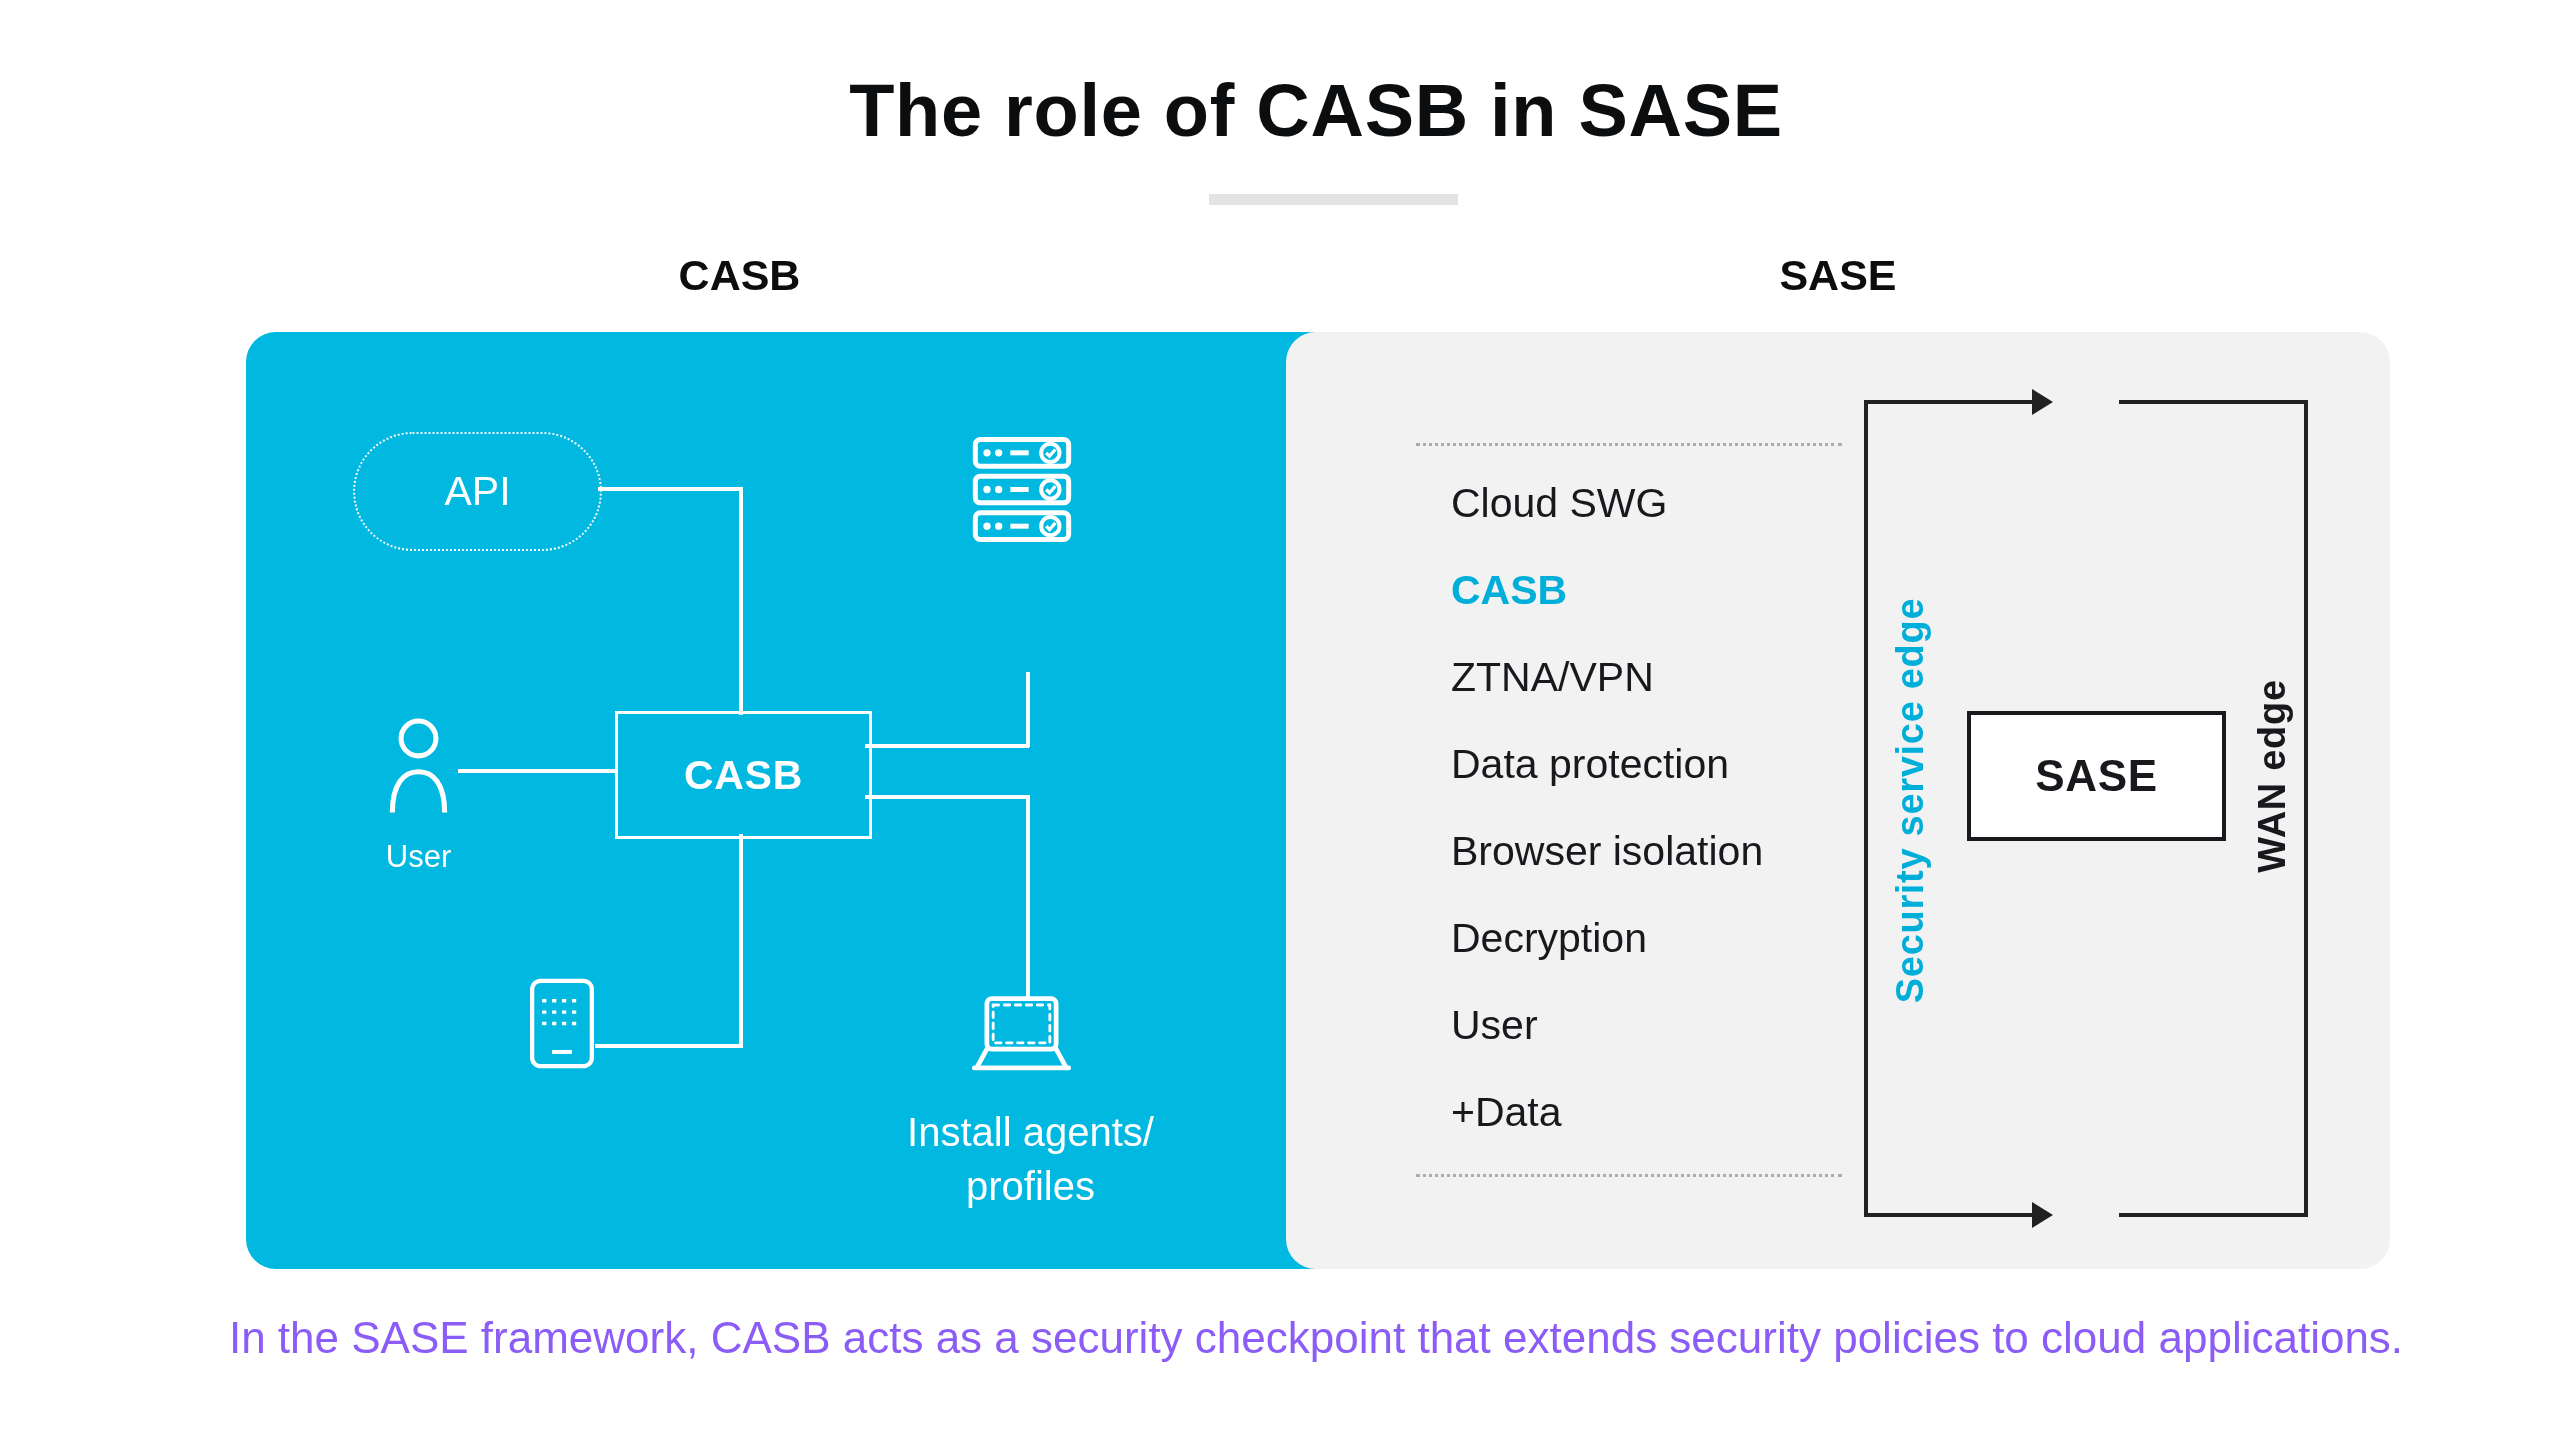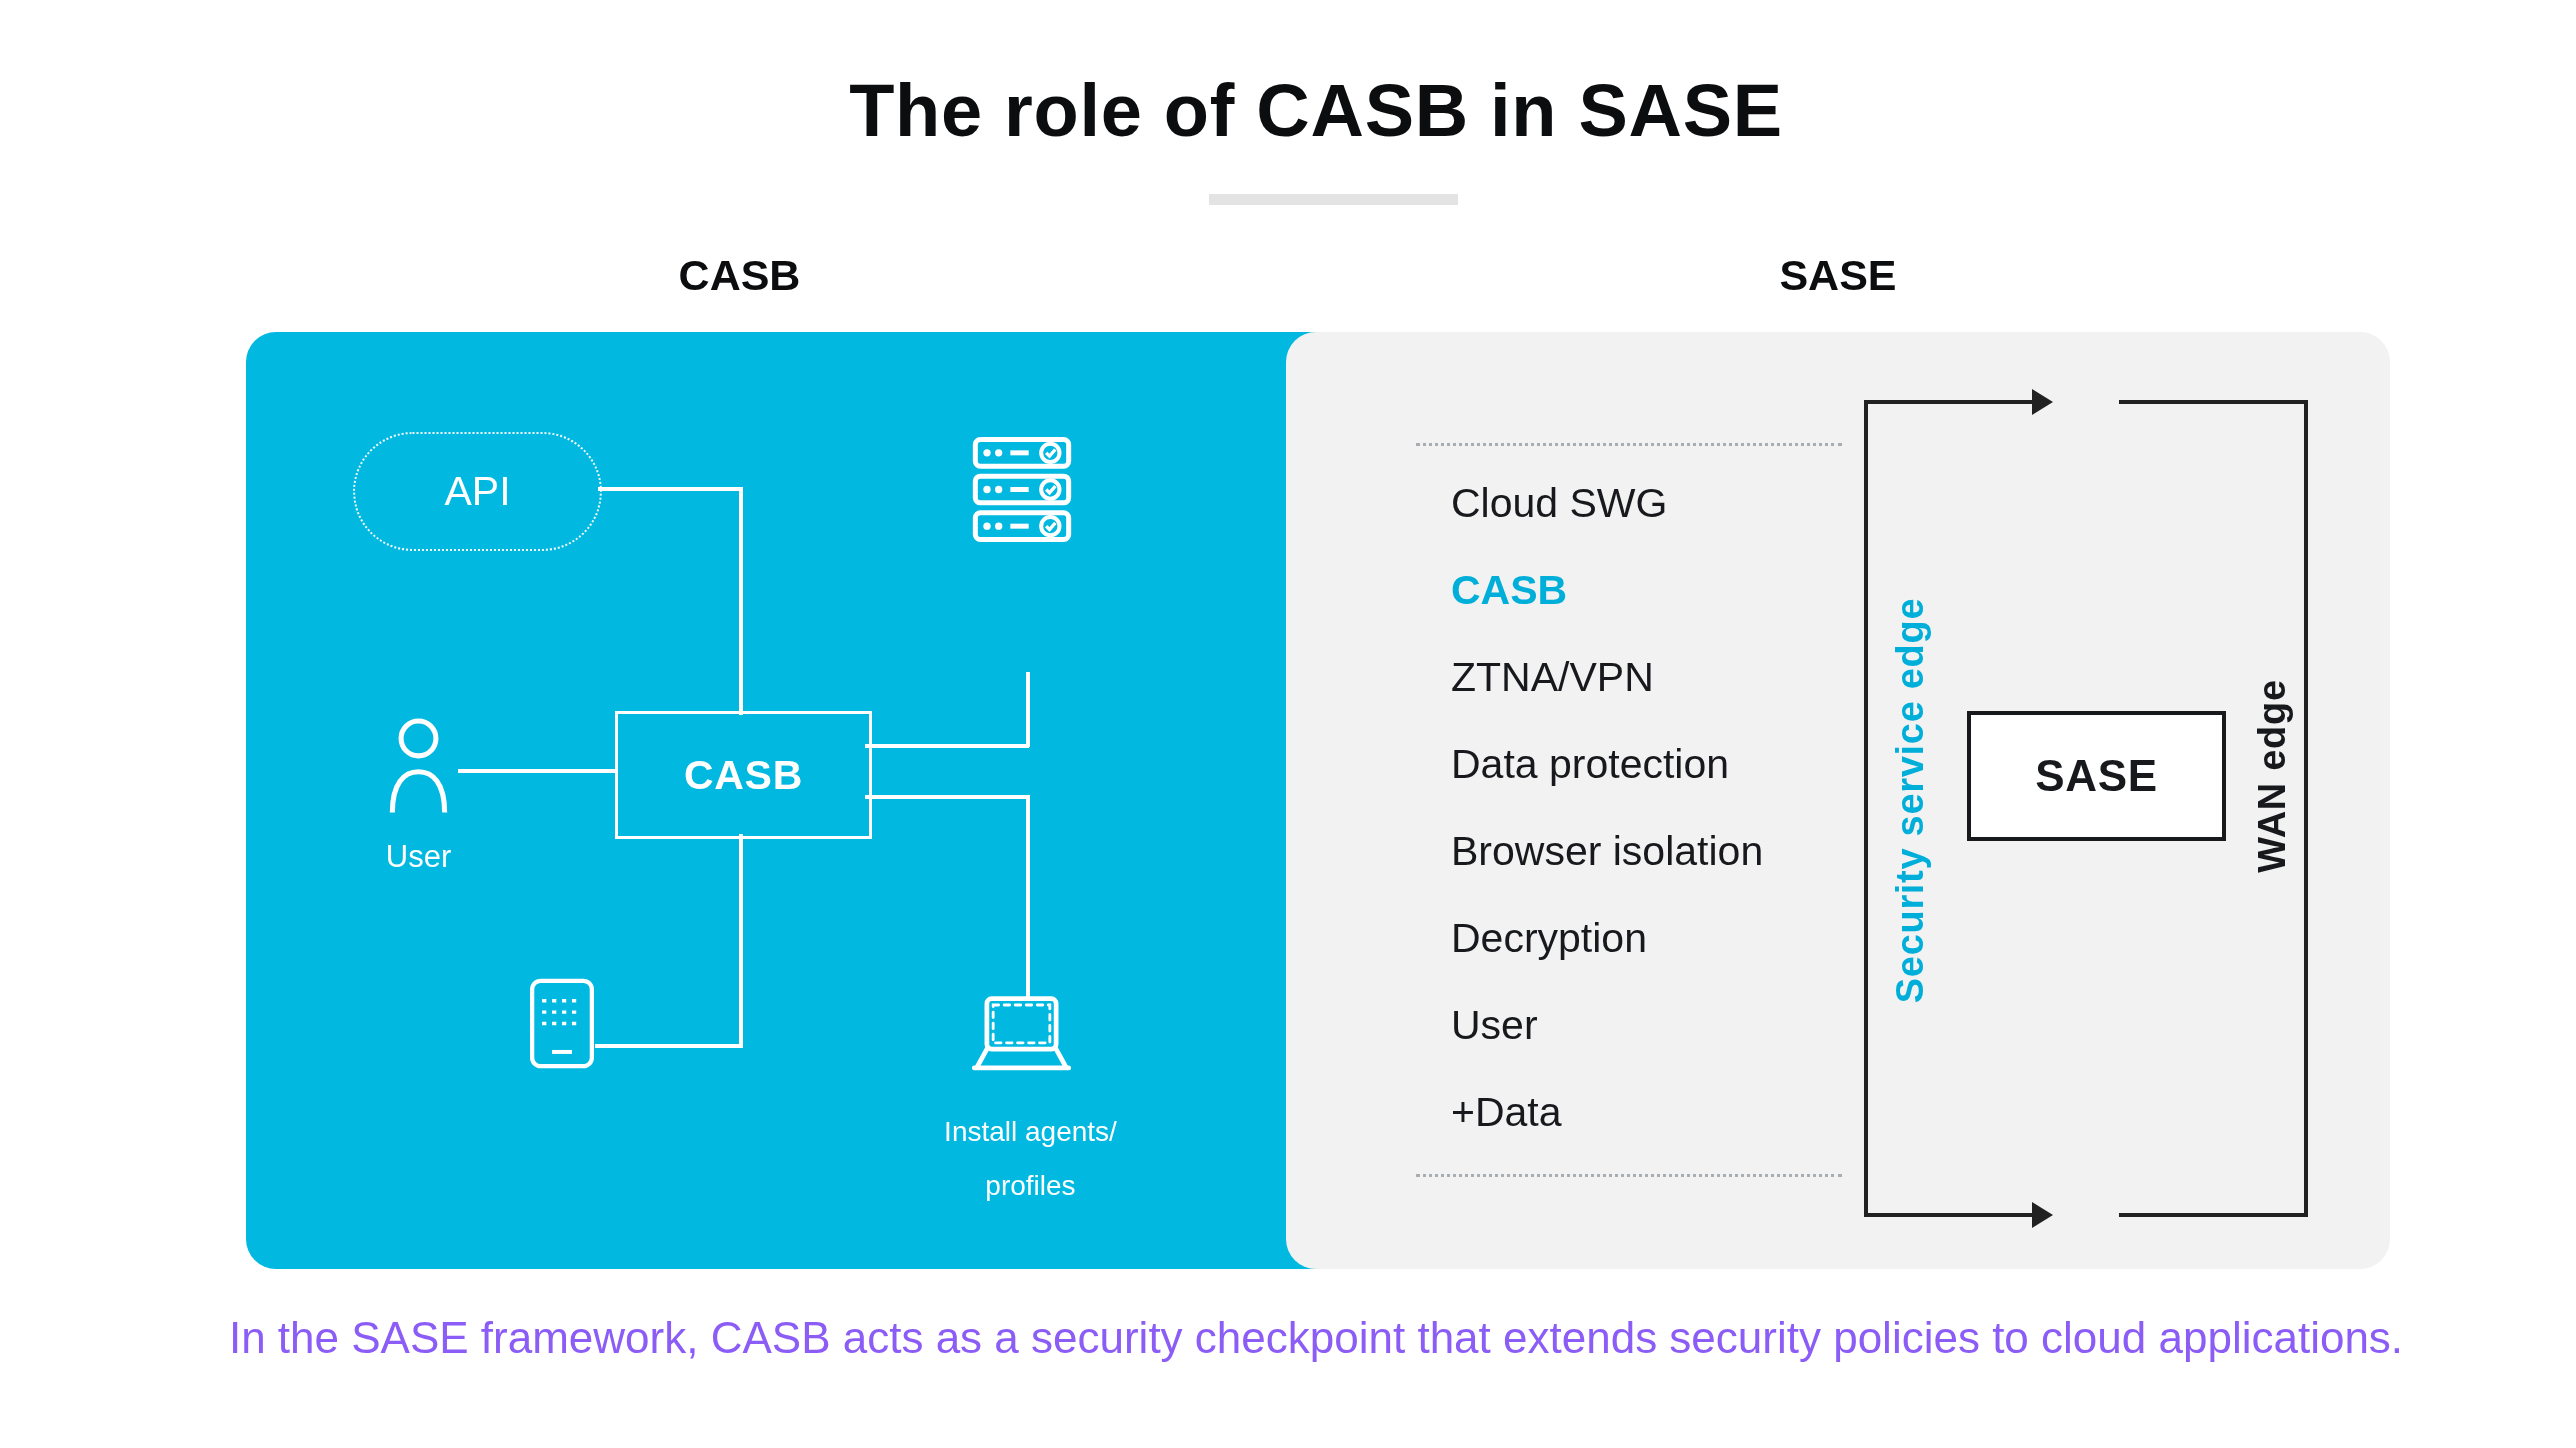--- a/index.html
+++ b/index.html
@@ -44,21 +44,21 @@
   .casb-box {
     position:absolute; left:369px; top:379px; width:251px; height:122px;
     border:3.6px solid #ffffff; display:flex; align-items:center; justify-content:center;
     font-size:41px; font-weight:700; letter-spacing:0.7px;
   }
   .phone-icon   { position:absolute; left:283px;  top:646px; }
   .noagents     { position:absolute; left:154px;  top:773px; width:313px; text-align:center;
                   font-size:40px; line-height:54px; white-space:pre-line; }
   .laptop-icon  { position:absolute; left:722px; top:662px; }
   .installagents{ position:absolute; left:617px;  top:773px; width:335px; text-align:center;
-                  font-size:28px; line-height:54px; white-space:pre-line; }
+                  font-size:40px; line-height:54px; white-space:pre-line; }
 
   .wline { position:absolute; background:#ffffff; }
 
   
   .dotted {
     position:absolute; left:130px; width:426px; height:0;
     border-top:3.6px dotted #a8adb2;
   }
   .dotted.top    { top:111px; }
   .dotted.bottom { top:842px; }

